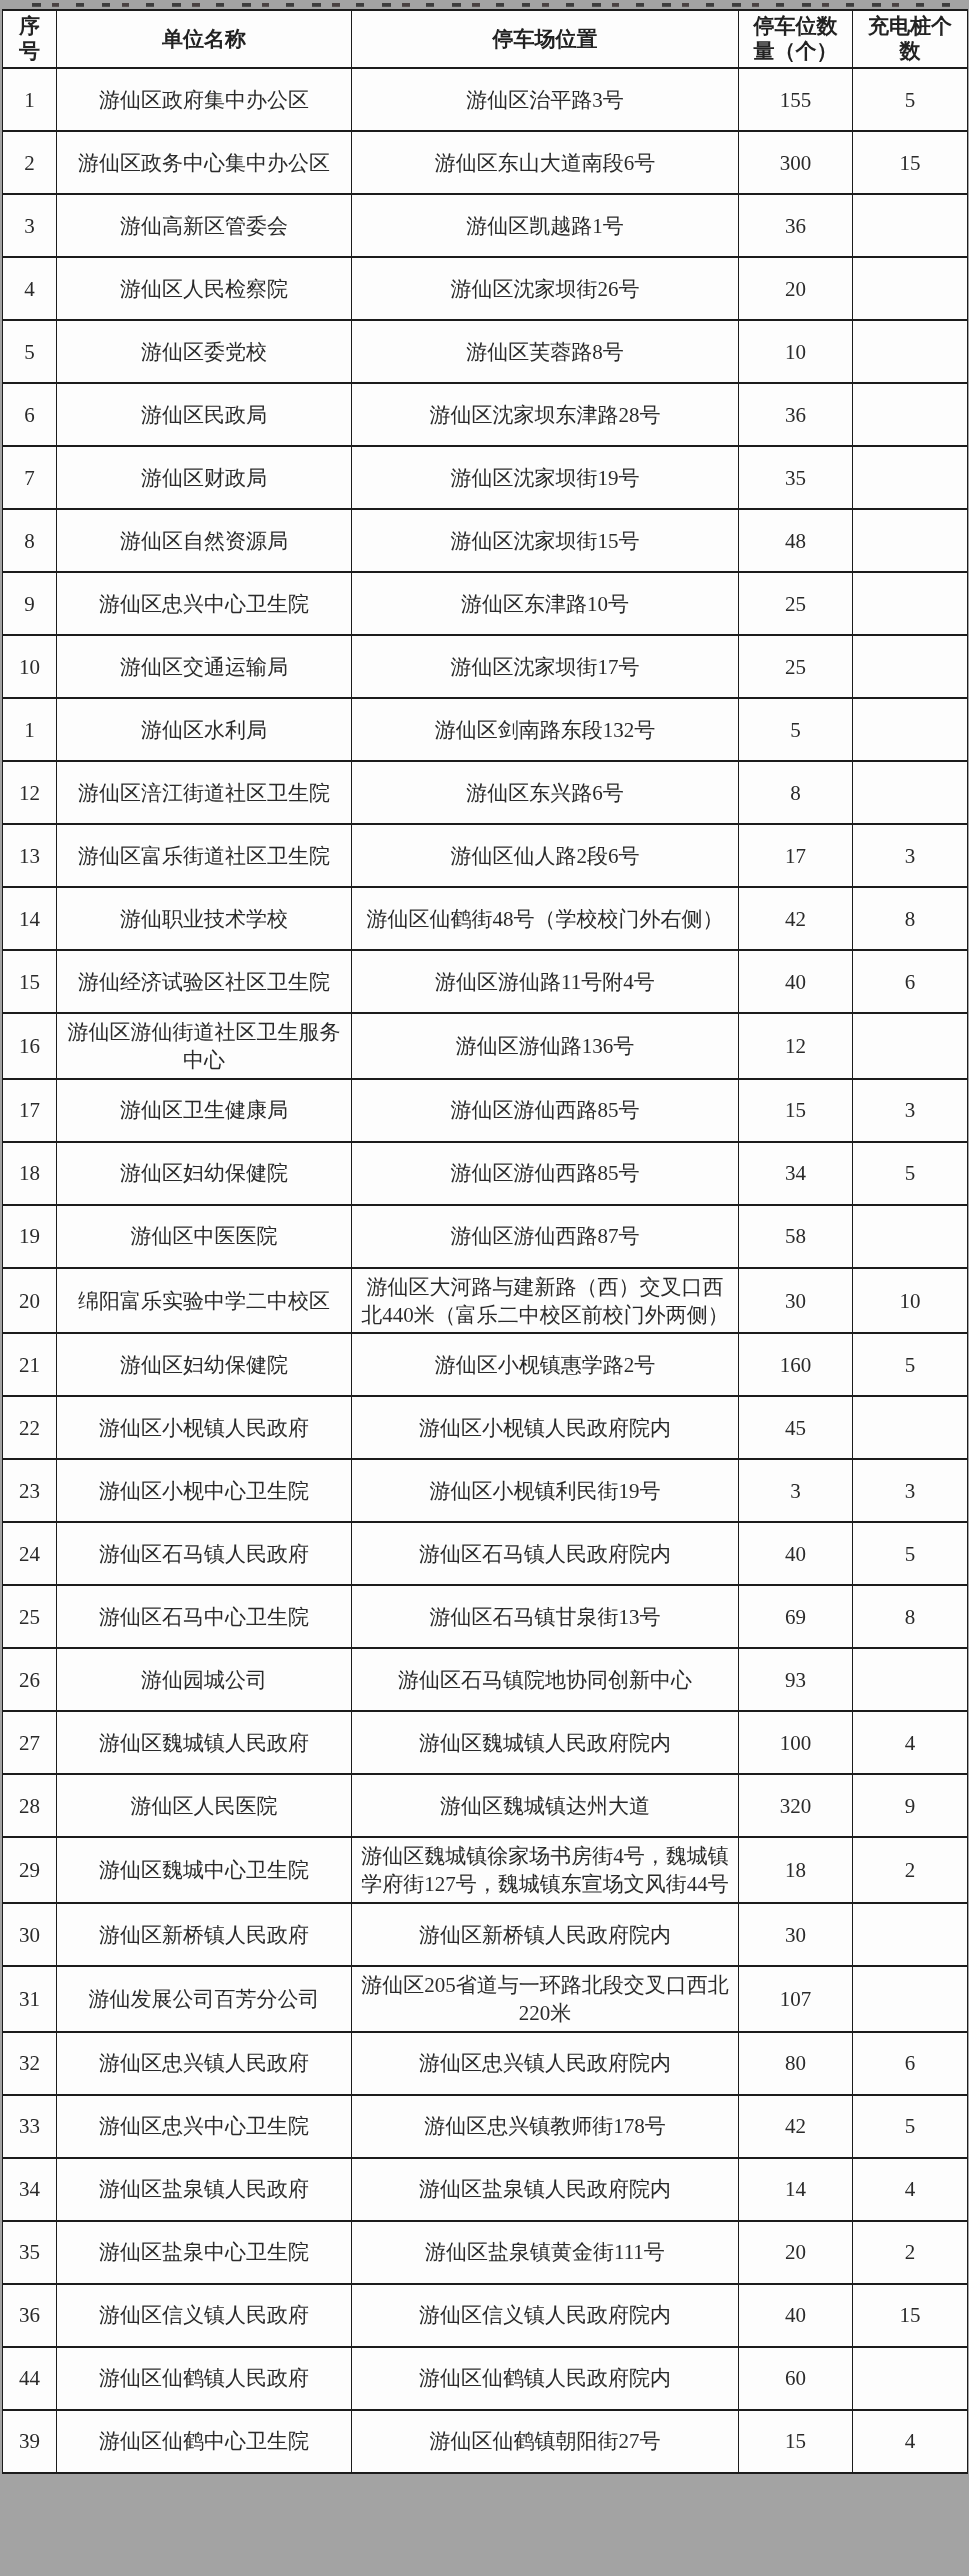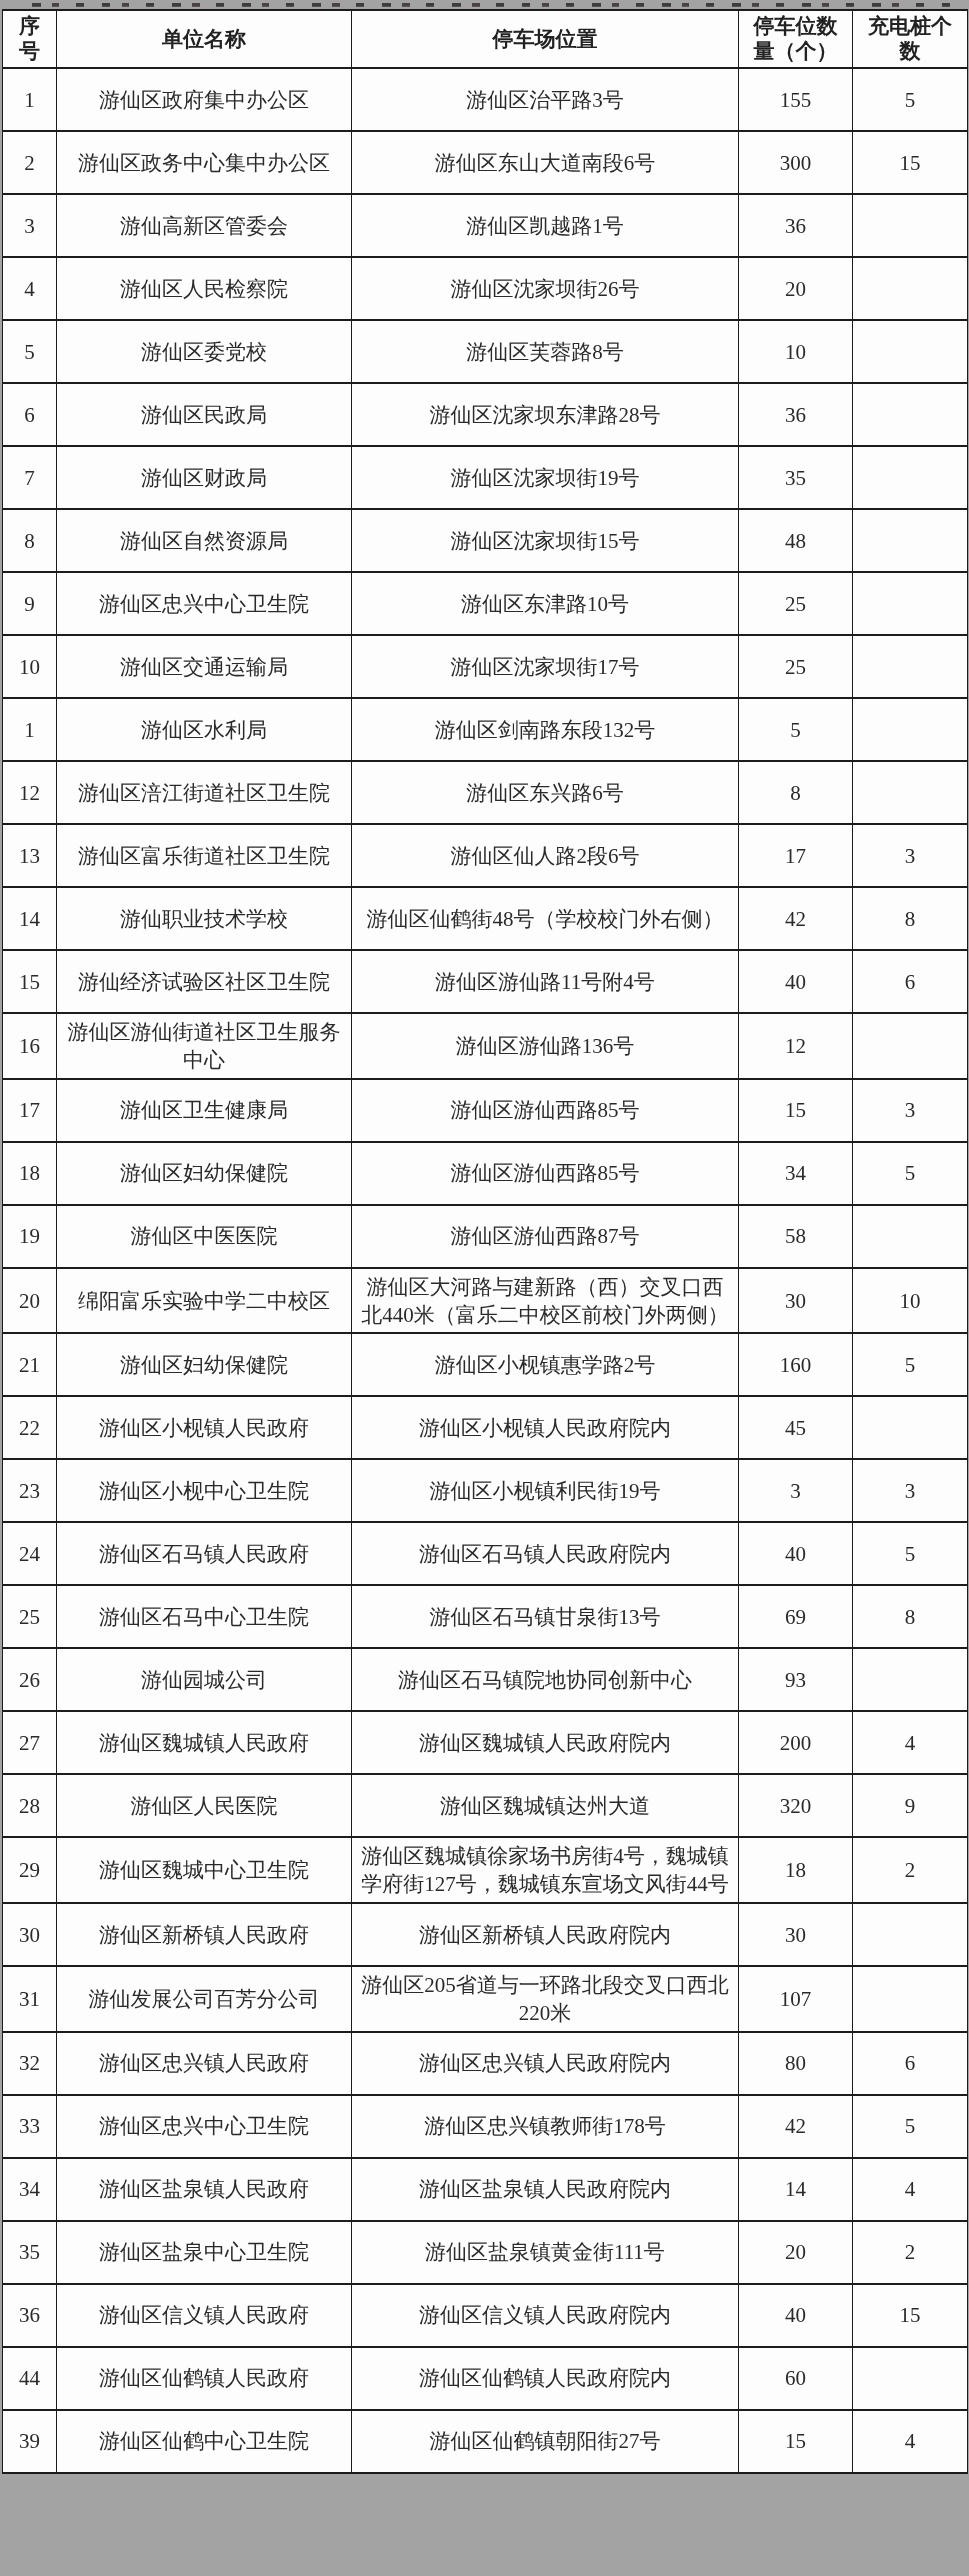--- a/index.html
+++ b/index.html
@@ -278,21 +278,21 @@
       <td class="num">26</td>
       <td>游仙园城公司</td>
       <td>游仙区石马镇院地协同创新中心</td>
       <td class="num">93</td>
       <td class="num"></td>
     </tr>
         <tr>
       <td class="num">27</td>
       <td>游仙区魏城镇人民政府</td>
       <td>游仙区魏城镇人民政府院内</td>
-      <td class="num">200</td>
+      <td class="num">100</td>
       <td class="num">4</td>
     </tr>
         <tr>
       <td class="num">28</td>
       <td>游仙区人民医院</td>
       <td>游仙区魏城镇达州大道</td>
       <td class="num">320</td>
       <td class="num">9</td>
     </tr>
         <tr>

